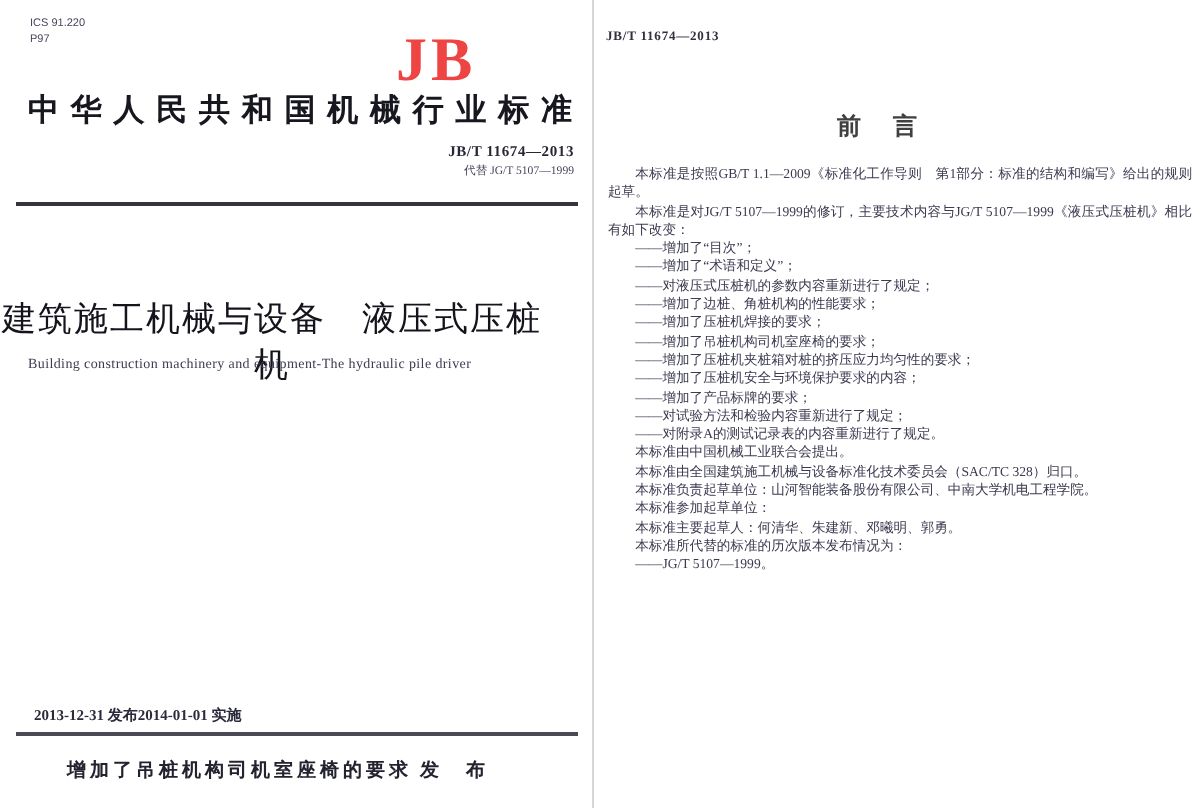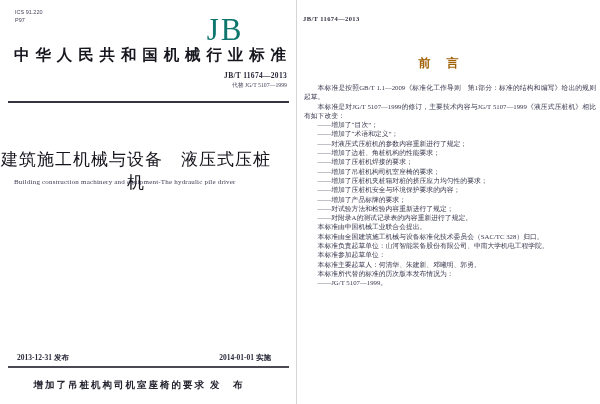--- a/index.html
+++ b/index.html
@@ -16,22 +16,22 @@
   #foreword-page { left:299px; width:301px; }
 
   
   .ics-block {
     position:absolute; left:15px; top:8px;
     font-size:5.5px; line-height:8px; color:#45455c;
     font-family:"Liberation Sans","DejaVu Sans",sans-serif;
   }
   .jb-logo {
     position:absolute; left:198px; top:12px; width:54px;
-    font-size:31px; font-weight:normal; letter-spacing:2px;
-    color:#0f766e; text-align:center;
+    font-size:31px; font-weight:bold; letter-spacing:2px;
+    color:#ef4444; text-align:left;
     font-family:"Liberation Serif","DejaVu Serif",serif;
   }
   .standard-caption {
     position:absolute; left:14px; right:10px; top:45px;
     display:flex; justify-content:space-between;
     font-size:15.5px; font-weight:bold; color:#17171f;
   }
   .std-number {
     position:absolute; right:9px; top:71px;
     font-size:7.5px; font-weight:bold; color:#272738;
@@ -49,43 +49,43 @@
     position:absolute; left:0; right:24px; top:148px;
     text-align:center; font-size:17px; font-weight:normal;
     letter-spacing:1px; color:#14141c;
   }
   .cover-title-en {
     position:absolute; left:14px; top:178px;
     font-size:7px; color:#3c3c52; letter-spacing:0.2px;
   }
   .dates-row {
     position:absolute; left:17px; right:25px; top:353px;
-    display:flex; justify-content:space-between;
-    font-size:7.5px; font-weight:bold; color:#2b2b3c;gap:32px;
+    display:flex; 
+    font-size:7.5px; font-weight:bold; color:#2b2b3c;
   }
   .cover-rule-bottom {
     position:absolute; left:8px; right:7px; top:366px;
     height:1.5px; background:#4a4a55;
   }
   .publisher-row {
     position:absolute; left:0; right:18px; top:379px;
     text-align:center;
     font-size:9.5px; font-weight:bold; letter-spacing:2px; color:#23232f;
   }
   .publisher-action { margin-left:4px; }
 
   
   .fw-header {
     position:absolute; left:4px; top:15px;
     font-size:6.5px; font-weight:bold; letter-spacing:0.4px; color:#30303f;
   }
   .fw-title {
     position:absolute; left:0; right:20px; top:55px;
     text-align:center; font-size:12px; font-weight:bold;
-    color:#a16207; letter-spacing:2px;
+    color:#404040; letter-spacing:2px;
   }
   .fw-body {
     position:absolute; left:5px; right:4px; top:83px;
     font-size:6.8px; line-height:9.3px; color:#3a3a50;
     text-align:justify;
   }
   .fw-line { text-indent:2em; }
 </style>
 </head>
 <body>

